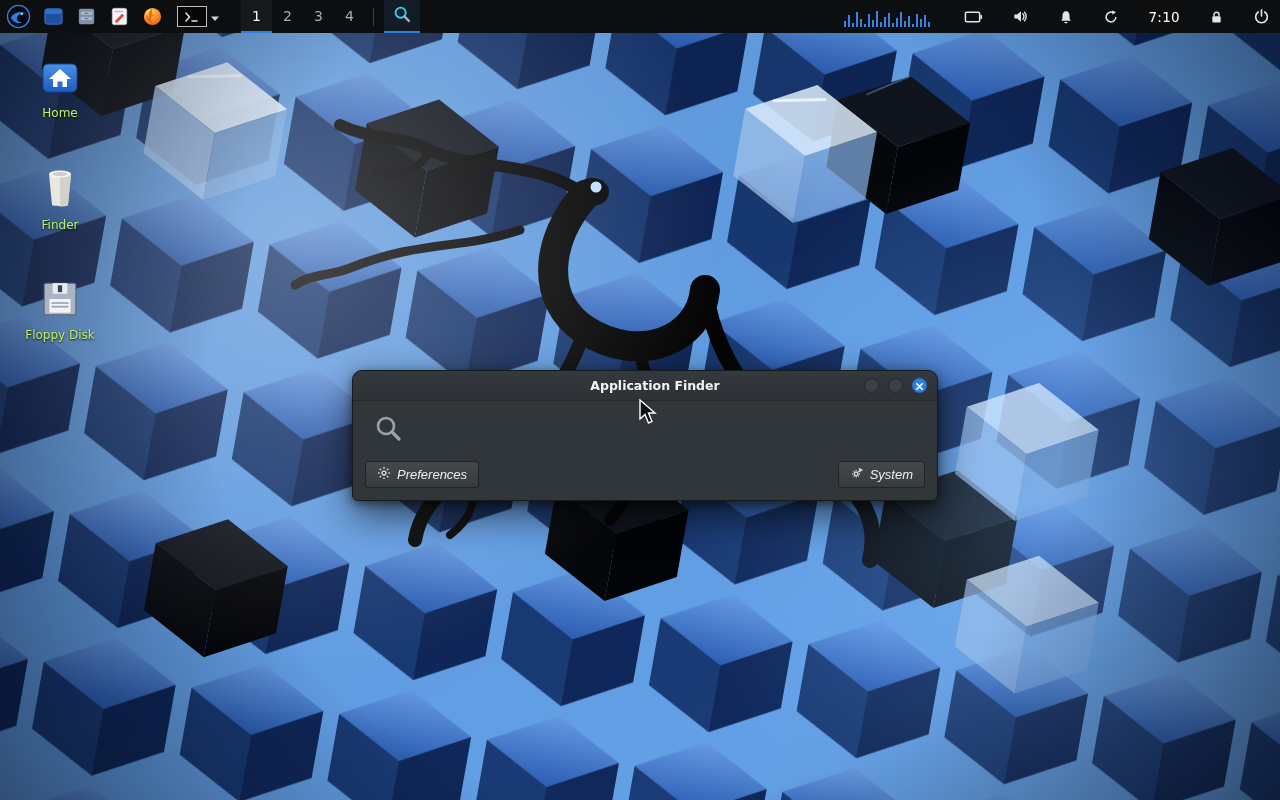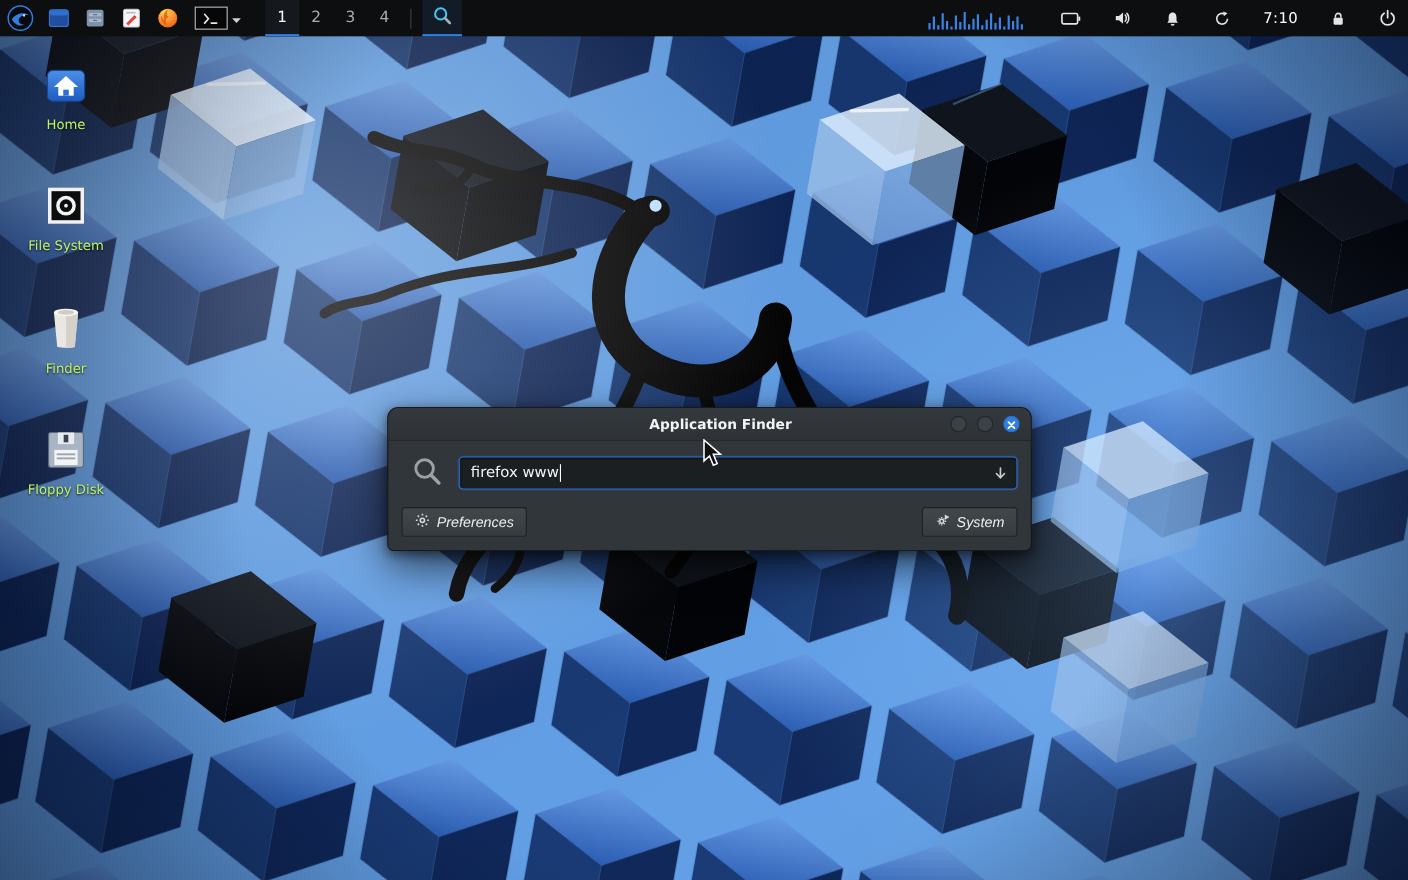--- a/index.html
+++ b/index.html
@@ -329,30 +329,20 @@
             </defs>
           <rect x="3" y="4" width="34" height="28" rx="5" fill="url(#homeg)" stroke="#14458f"></rect>
           <polygon points="20,9 31,19 9,19" fill="#ffffff"></polygon>
           <rect x="13" y="19" width="14" height="8" fill="#ffffff"></rect>
           <rect x="17.5" y="21.5" width="5" height="5.5" fill="#2f6fd0"></rect>
         </svg>
       </span>
       <span class="dicon-label">Home</span>
     </div>
 
-    <div class="dicon">
-      <span>
-        <svg width="38" height="38" viewBox="0 0 36 36">
-          <rect x="4" y="4" width="28" height="28" fill="#0c0d0e" stroke="#f2f2f2" stroke-width="3"></rect>
-          <circle cx="18" cy="18" r="7" fill="none" stroke="#f2f2f2" stroke-width="3"></circle>
-          <circle cx="18" cy="18" r="1.6" fill="#f2f2f2"></circle>
-        </svg>
-      </span>
-      <span class="dicon-label">File System</span>
-    </div>
 
     <div class="dicon">
       <span>
         <svg width="34" height="40" viewBox="0 0 34 40">
           <path d="M6,6 L28,6 L25,37 C25,38.5 9,38.5 9,37 Z" fill="#e9e7e2"></path>
           <path d="M28,6 L25,37 C25,38 21,38.5 17,38.5 L17,6 Z" fill="#d4d1ca"></path>
           <ellipse cx="17" cy="6" rx="11" ry="3.4" fill="#f6f5f2"></ellipse>
           <ellipse cx="17" cy="6" rx="7.5" ry="2.1" fill="#cfccc4"></ellipse>
         </svg>
       </span>
@@ -391,29 +381,20 @@
     </div>
 
     <div class="window-body">
       <div class="search-row">
         <span>
           <svg width="30" height="30" viewBox="0 0 30 30">
               <circle cx="13" cy="13" r="8" fill="none" stroke="#9aa1a7" stroke-width="2.6"></circle>
               <line x1="19" y1="19" x2="26" y2="26" stroke="#9aa1a7" stroke-width="3.2" stroke-linecap="round"></line>
             </svg>
         </span>
-        <div class="entry">
-          <span class="entry-text">firefox www</span>
-          <span class="caret"></span>
-          <span class="entry-arrow">
-            <svg width="13" height="13" viewBox="0 0 12 12">
-                <path d="M6,1.5 V9 M2.6,6 L6,9.6 L9.4,6" stroke="#c8cdd1" stroke-width="1.4" fill="none" stroke-linecap="round"></path>
-              </svg>
-          </span>
-        </div>
       </div>
 
       <div class="actions">
         <button class="btn">
           <span>
             <svg width="14" height="14" viewBox="0 0 16 16">
                 <circle cx="8" cy="8" r="2.2" fill="none" stroke="#d6dadd" stroke-width="1.6"></circle>
                 <path d="M8,1.2 V3 M8,13 V14.8 M1.2,8 H3 M13,8 H14.8 M3.2,3.2 L4.5,4.5 M11.5,11.5 L12.8,12.8 M12.8,3.2 L11.5,4.5 M4.5,11.5 L3.2,12.8" stroke="#d6dadd" stroke-width="1.7"></path>
               </svg>
           </span>

